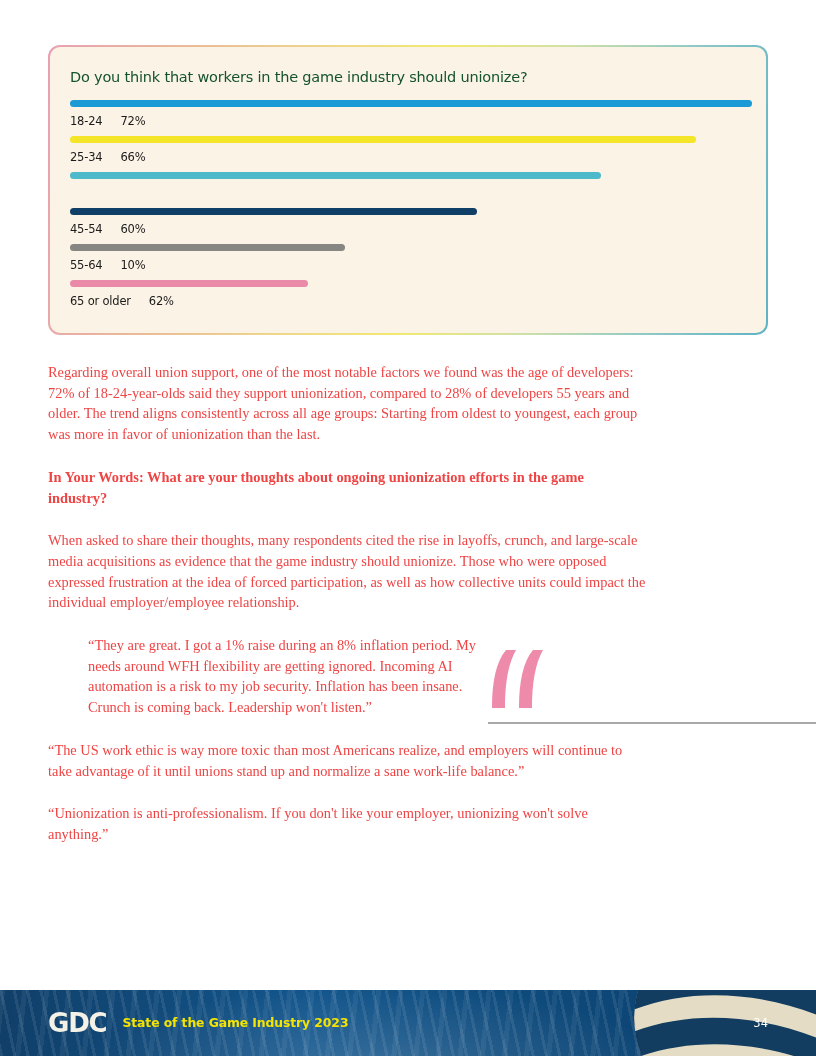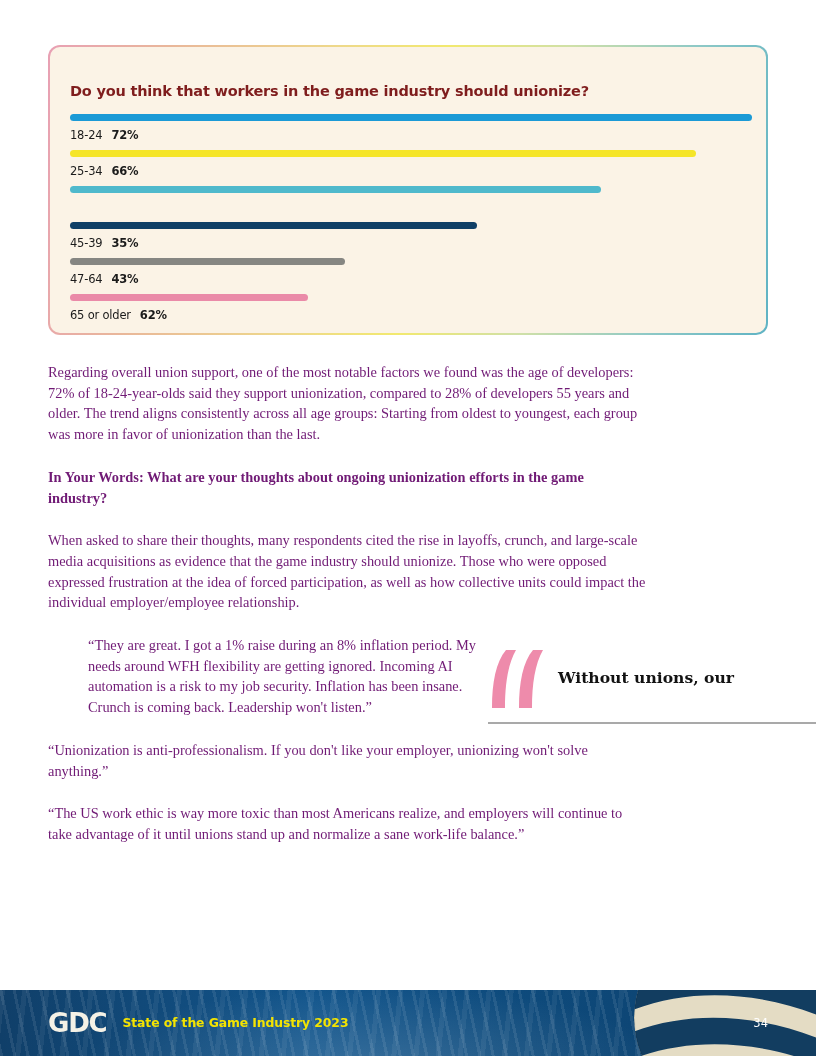--- a/index.html
+++ b/index.html
@@ -30,27 +30,27 @@
   }
   .chart-card-inner{
     width:100%;height:100%;
     background:#fbf3e6;
     border-radius:10px;
     box-sizing:border-box;
     padding:20px 20px 0 20px;
     position:relative;
   }
   .chart-title{
-    color:#7f1d1d;
-    font-family:"DejaVu Sans","Liberation Sans",sans-serif;
-    font-weight:bold;
+    color:#14532d;
+    font-family:"DejaVu Sans","Liberation Sans",sans-serif;
+    font-weight:normal;
     font-size:14.5px;
     line-height:20.5px;
     letter-spacing:-0.2px;
-    margin:14px 0 12px 0;
+    margin:0 0 12px 0;
   }
   .chart-title span{display:block;}
 
   .bars{position:relative;}
   .bar-row{position:relative;height:36px;}
   .bar-track{
     position:relative;
     height:7px;
   }
   .bar-fill{
@@ -59,35 +59,35 @@
     display:block;
   }
   .bar-label{
     font-family:"DejaVu Sans","Liberation Sans",sans-serif;
     font-size:11.5px;
     color:#1b1b1b;
     margin-top:7px;
     white-space:nowrap;
     letter-spacing:-0.2px;
   }
-  .bar-label .pct{font-weight:bold;margin-left:9px;}
+  .bar-label .pct{font-weight:normal;margin-left:18px;}
 
   
   .body-col{
     position:absolute;
     left:48px;
     top:362px;
     width:600px;
   }
   p.para{
     margin:0 0 22px 0;
     font-family:"Liberation Serif", serif;
     font-size:14.4px;
     line-height:20.7px;
-    color:#701a75;
+    color:#ef4444;
   }
   p.para.narrow{width:400px;margin-left:40px;}
   p.para.bold{font-weight:bold;width:596px;}
 
   
   .pullquote{
     position:absolute;
     left:488px;
     top:648px;
     width:328px;
@@ -202,58 +202,57 @@
         </div>
         <div class="bar-row">
           <div class="bar-track">
             <span class="bar-fill" style="width: 531px; background: rgb(79, 185, 204);"></span>
           </div>
         </div>
         <div class="bar-row">
           <div class="bar-track">
             <span class="bar-fill" style="width: 407px; background: rgb(15, 63, 102);"></span>
           </div>
-          <div class="bar-label"><span>45-39</span><span class="pct">35%</span></div>
+          <div class="bar-label"><span>45-54</span><span class="pct">60%</span></div>
         </div>
         <div class="bar-row">
           <div class="bar-track">
             <span class="bar-fill" style="width: 275px; background: rgb(134, 134, 130);"></span>
           </div>
-          <div class="bar-label"><span>47-64</span><span class="pct">43%</span></div>
+          <div class="bar-label"><span>55-64</span><span class="pct">10%</span></div>
         </div>
         <div class="bar-row">
           <div class="bar-track">
             <span class="bar-fill" style="width: 238px; background: rgb(234, 138, 168);"></span>
           </div>
           <div class="bar-label"><span>65 or older</span><span class="pct">62%</span></div>
         </div>
       </div>
 
   </div>
 </div>
 
 <div class="body-col">
     <p class="para">Regarding overall union support, one of the most notable factors we found was the age of developers: 72% of 18-24-year-olds said they support unionization, compared to 28% of developers 55 years and older. The trend aligns consistently across all age groups: Starting from oldest to youngest, each group was more in favor of unionization than the last.</p>
     <p class="para bold">In Your Words: What are your thoughts about ongoing unionization efforts in the game industry?</p>
     <p class="para">When asked to share their thoughts, many respondents cited the rise in layoffs, crunch, and large-scale media acquisitions as evidence that the game industry should unionize. Those who were opposed expressed frustration at the idea of forced participation, as well as how collective units could impact the individual employer/employee relationship.</p>
     <p class="para narrow">“They are great. I got a 1% raise during an 8% inflation period. My needs around WFH flexibility are getting ignored. Incoming AI automation is a risk to my job security. Inflation has been insane. Crunch is coming back. Leadership won't listen.”</p>
+    <p class="para">“The US work ethic is way more toxic than most Americans realize, and employers will continue to take advantage of it until unions stand up and normalize a sane work-life balance.”</p>
     <p class="para">“Unionization is anti-professionalism. If you don't like your employer, unionizing won't solve anything.”</p>
-    <p class="para">“The US work ethic is way more toxic than most Americans realize, and employers will continue to take advantage of it until unions stand up and normalize a sane work-life balance.”</p>
   </div>
 
 <div class="pullquote">
   <div class="pq-row">
     <div class="pq-marks">
       <svg width="56" height="62" viewBox="0 0 56 62" xmlns="http://www.w3.org/2000/svg">
         <path d="M4 60 C4 34 8 14 18 2 L28 2 C20 16 17 36 17 60 Z" fill="#ee8bab"></path>
         <path d="M31 60 C31 34 35 14 45 2 L55 2 C47 16 44 36 44 60 Z" fill="#ee8bab"></path>
       </svg>
     </div>
     <div class="pq-text">
-      <div>Without unions, our</div>
     </div>
   </div>
   <div class="pq-rule"></div>
 </div>
 
 <div class="footer">
   <div class="footer-swirl"></div>
 
   <div class="sphere-wrap">
     <svg width="196" height="196" viewBox="0 0 196 196" xmlns="http://www.w3.org/2000/svg">

